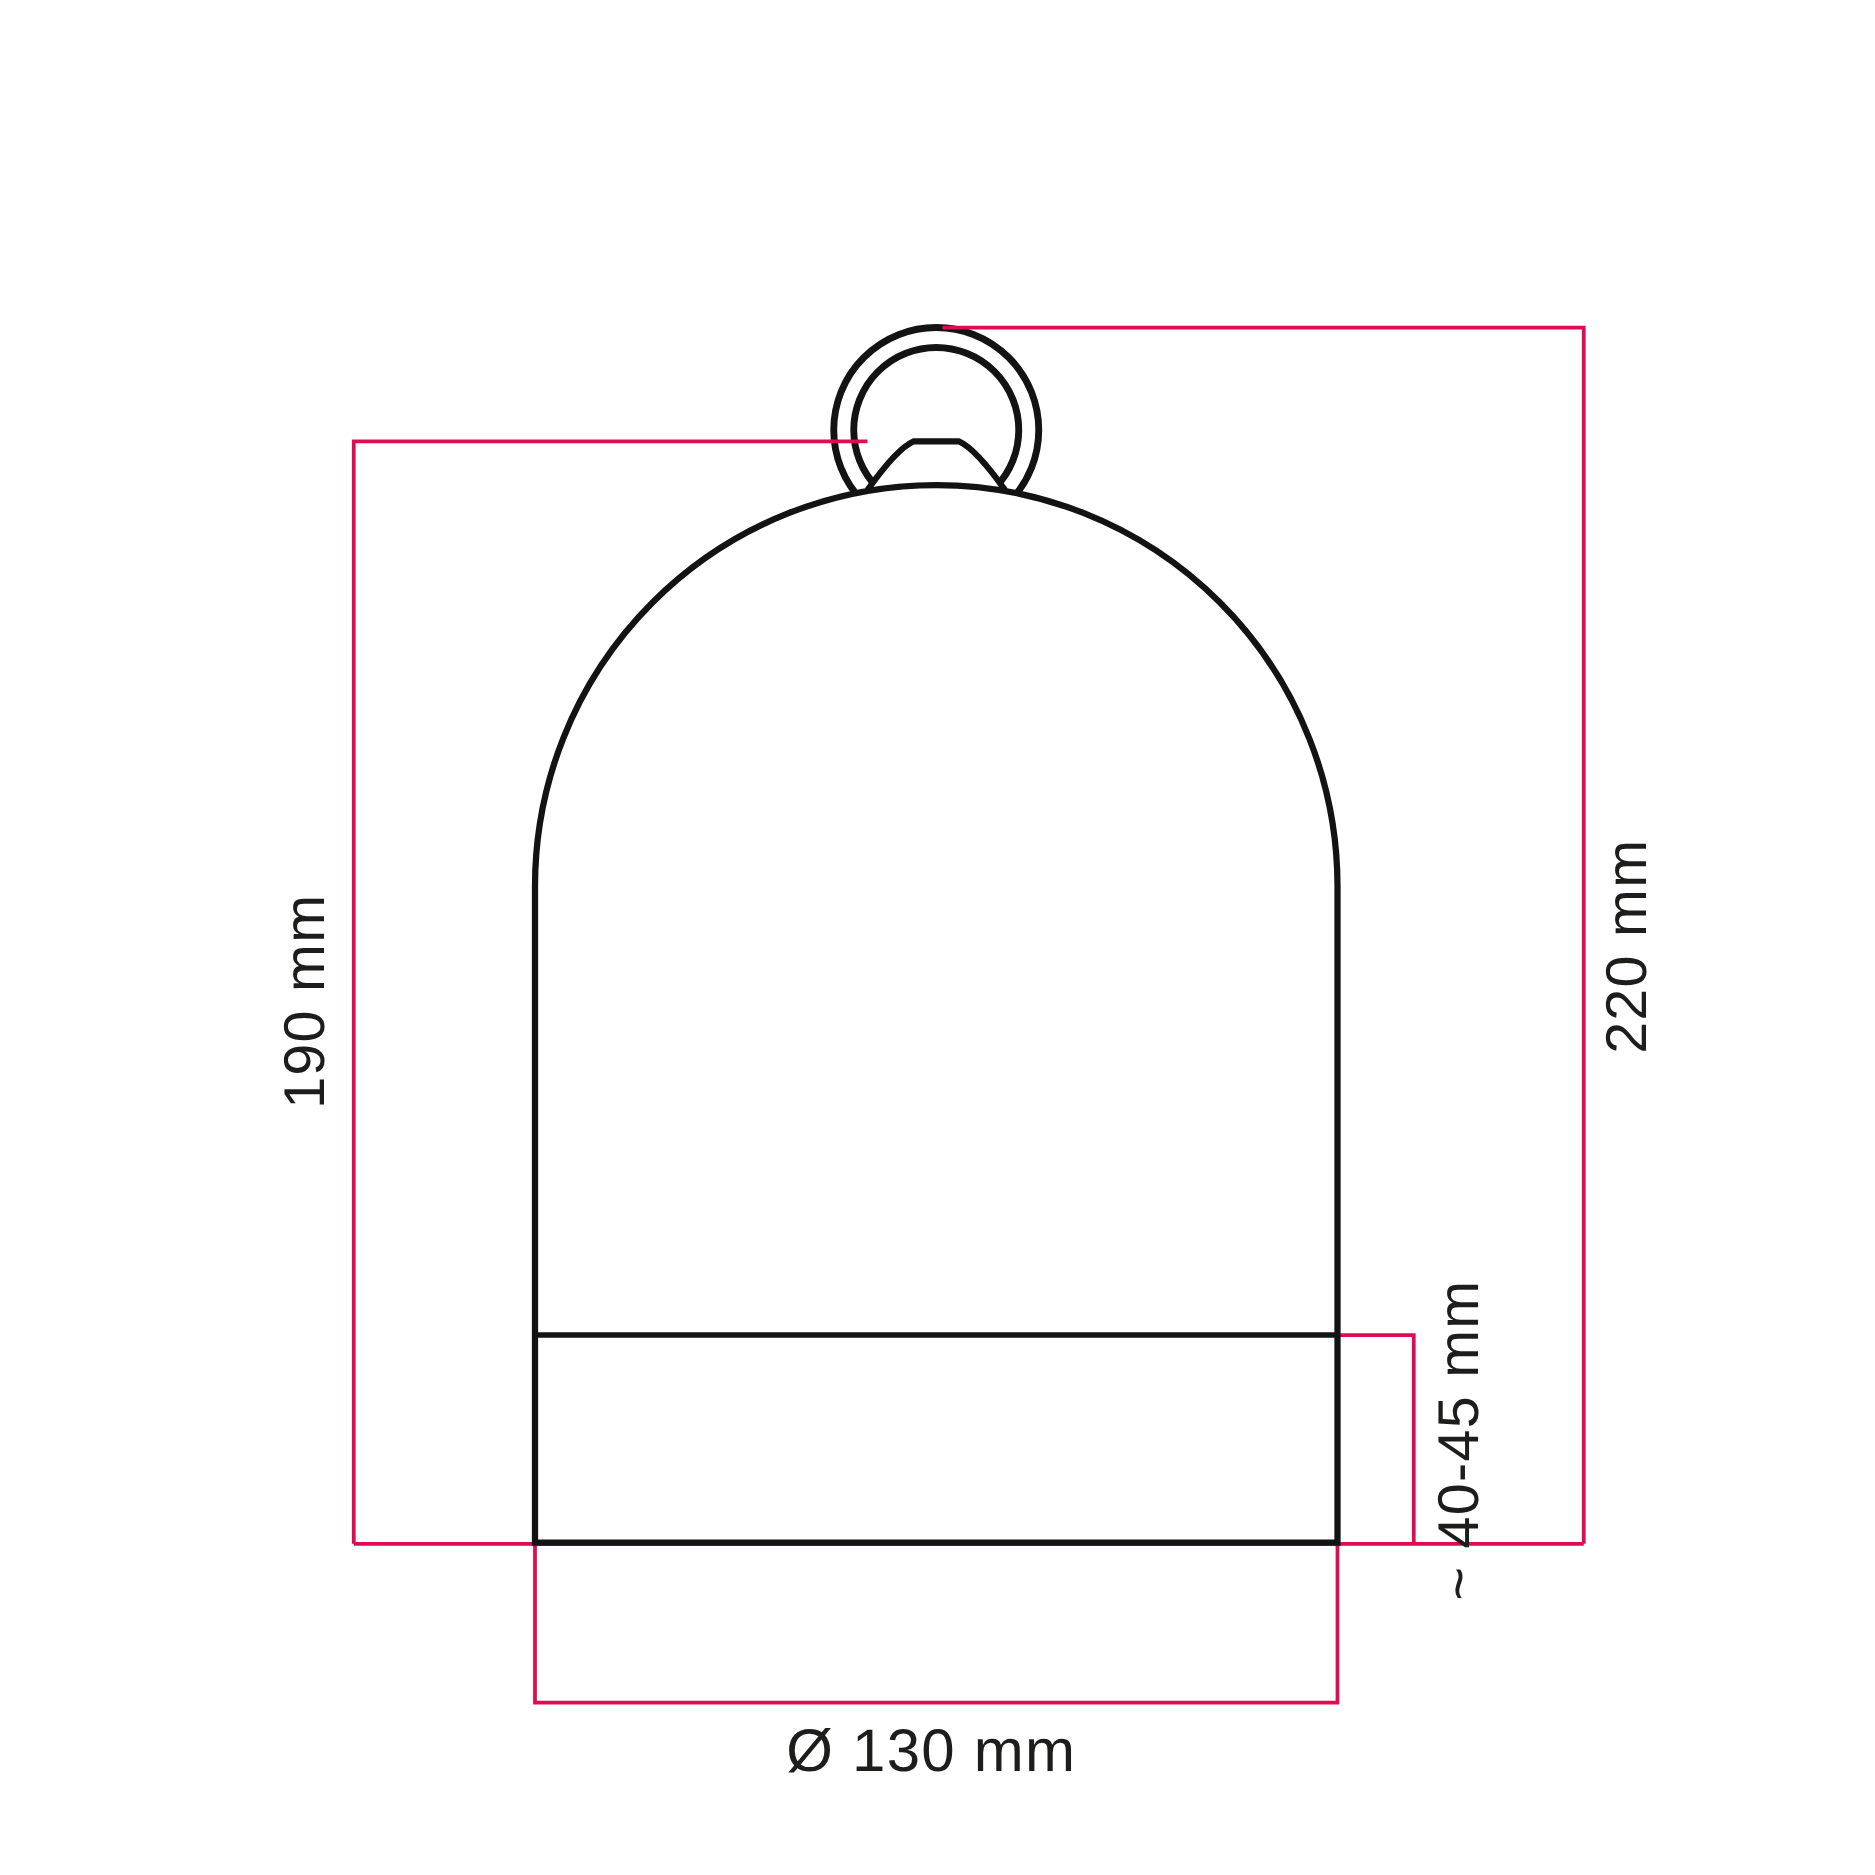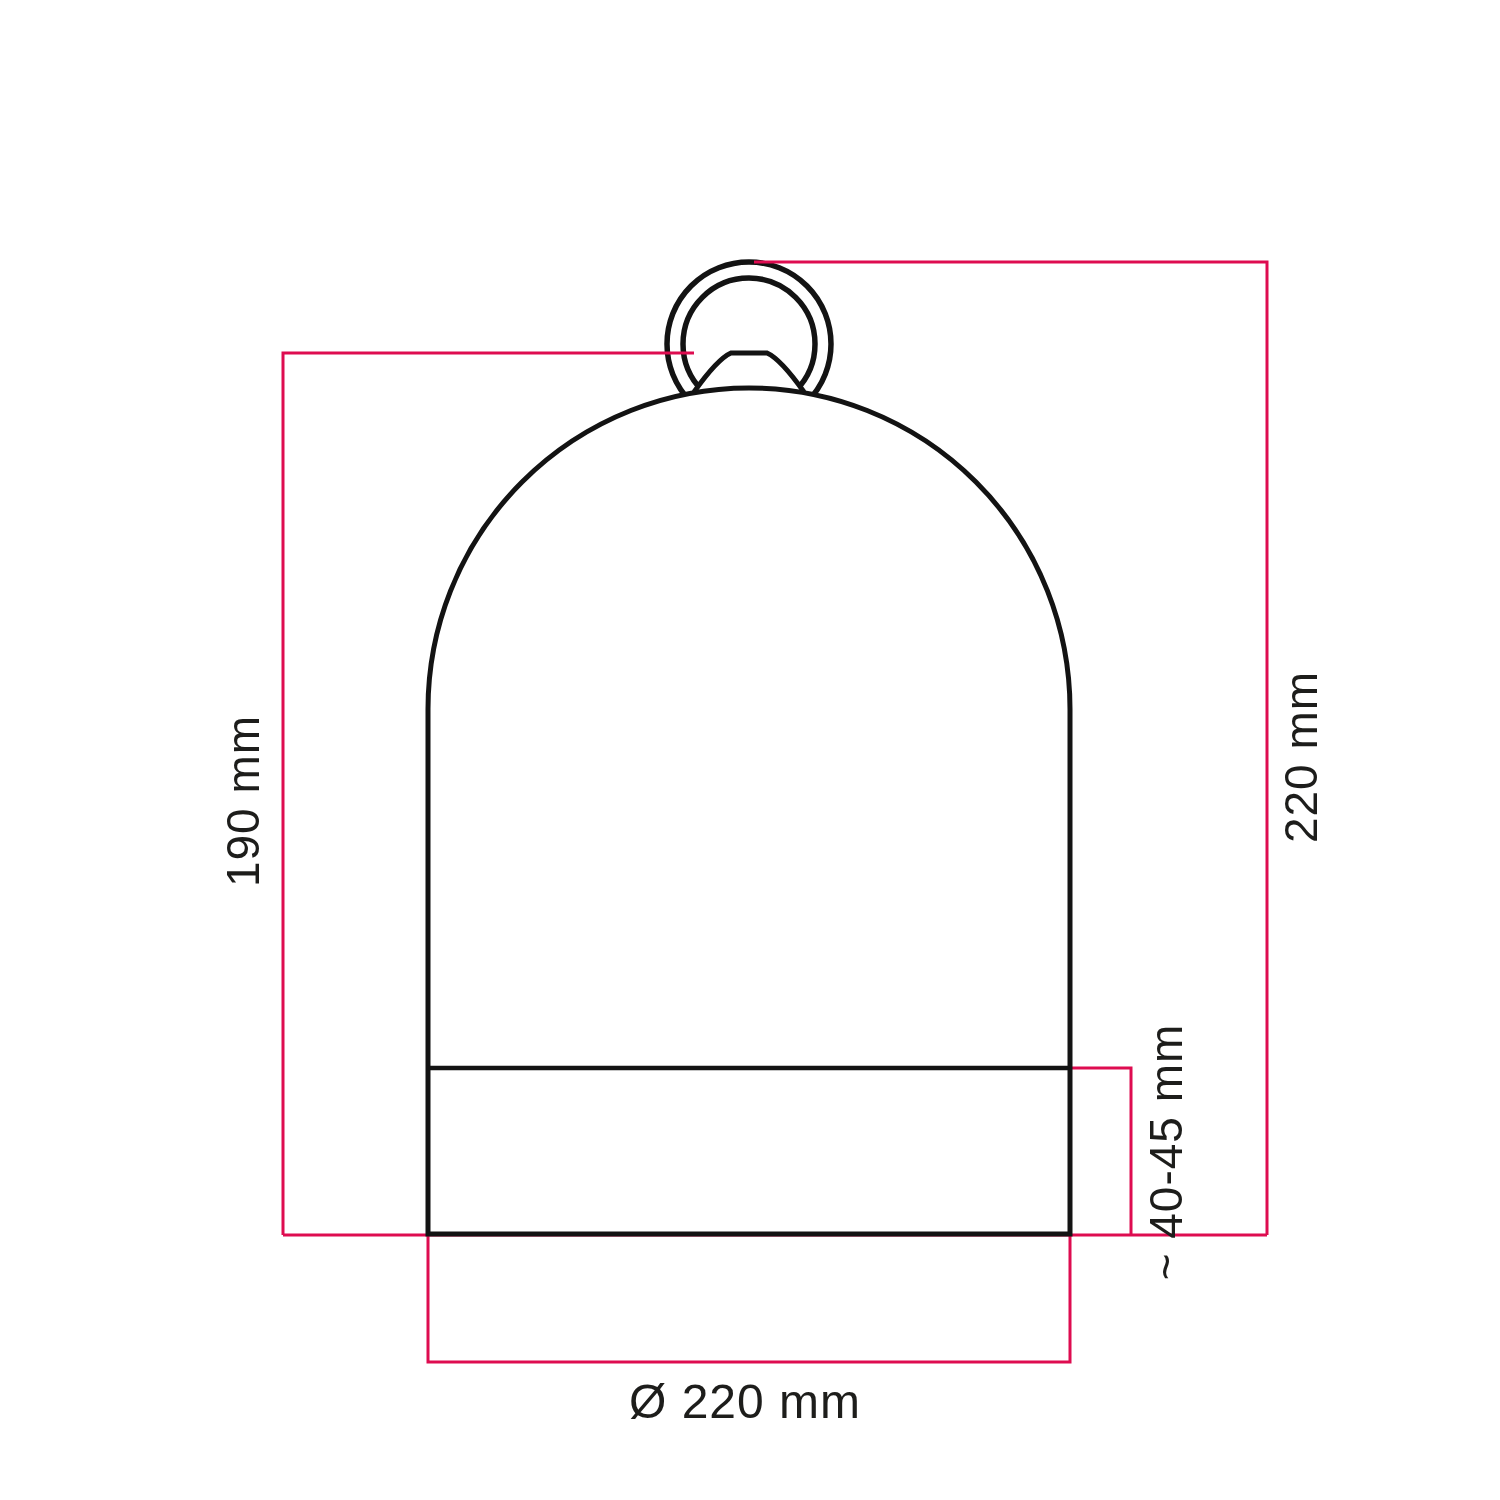--- a/index.html
+++ b/index.html
@@ -61,15 +61,15 @@
     <path d="M 694 392 C 711 368 722 357 731 353 L 767 353 C 776 357 787 368 804 392" fill="none" stroke-width="5" stroke-linejoin="miter" stroke="#131313"></path>
     <line x1="428" y1="1068" x2="1070" y2="1068" stroke-width="4.5" stroke="#131313"></line>
   </svg>
 
   <div class="dim-label" style="left: 243px; top: 801px; color: rgb(29, 29, 27);">190 mm</div>
 
   <div class="dim-label" style="left: 1301px; top: 757px; color: rgb(29, 29, 27);">220 mm</div>
 
   <div class="dim-label" style="left: 1166px; top: 1152px; color: rgb(29, 29, 27);">~ 40-45 mm</div>
 
-  <div class="dim-label horizontal" style="left: 745px; top: 1402px; color: rgb(29, 29, 27);">Ø 220 mm</div>
+  <div class="dim-label horizontal" style="left: 745px; top: 1402px; color: rgb(29, 29, 27);">Ø 130 mm</div>
 
 </div>
 
 </body></html>

